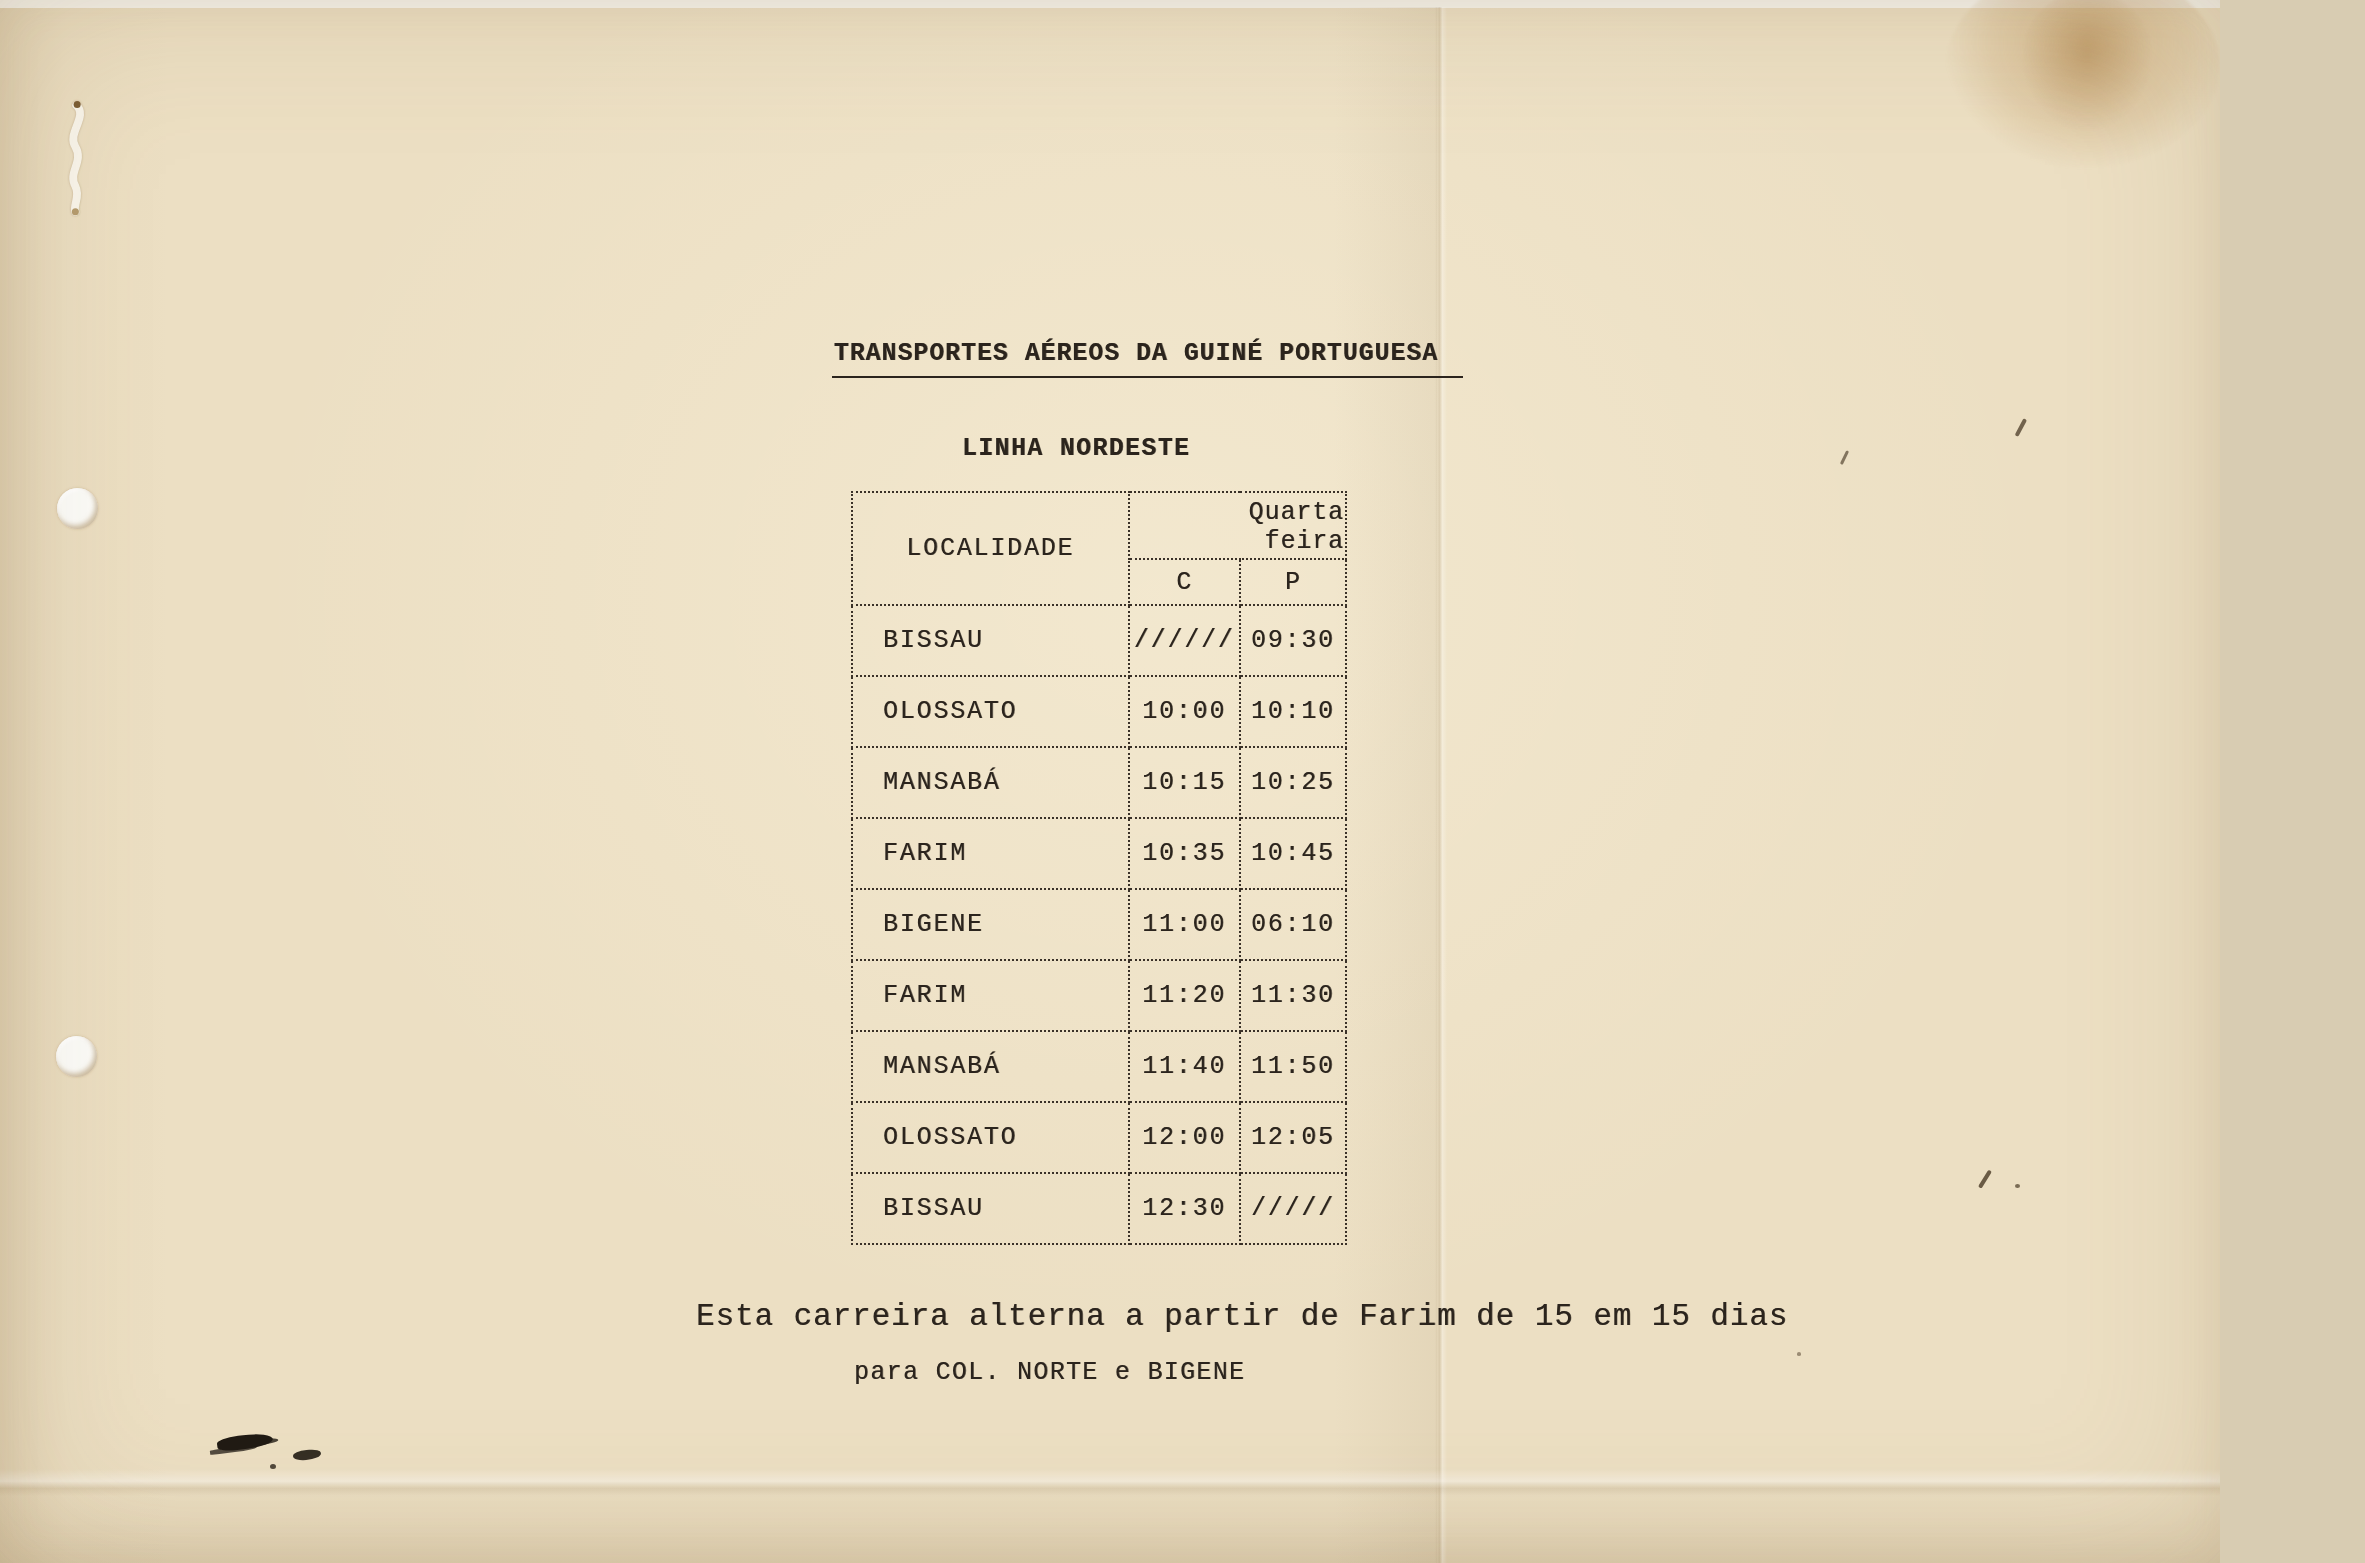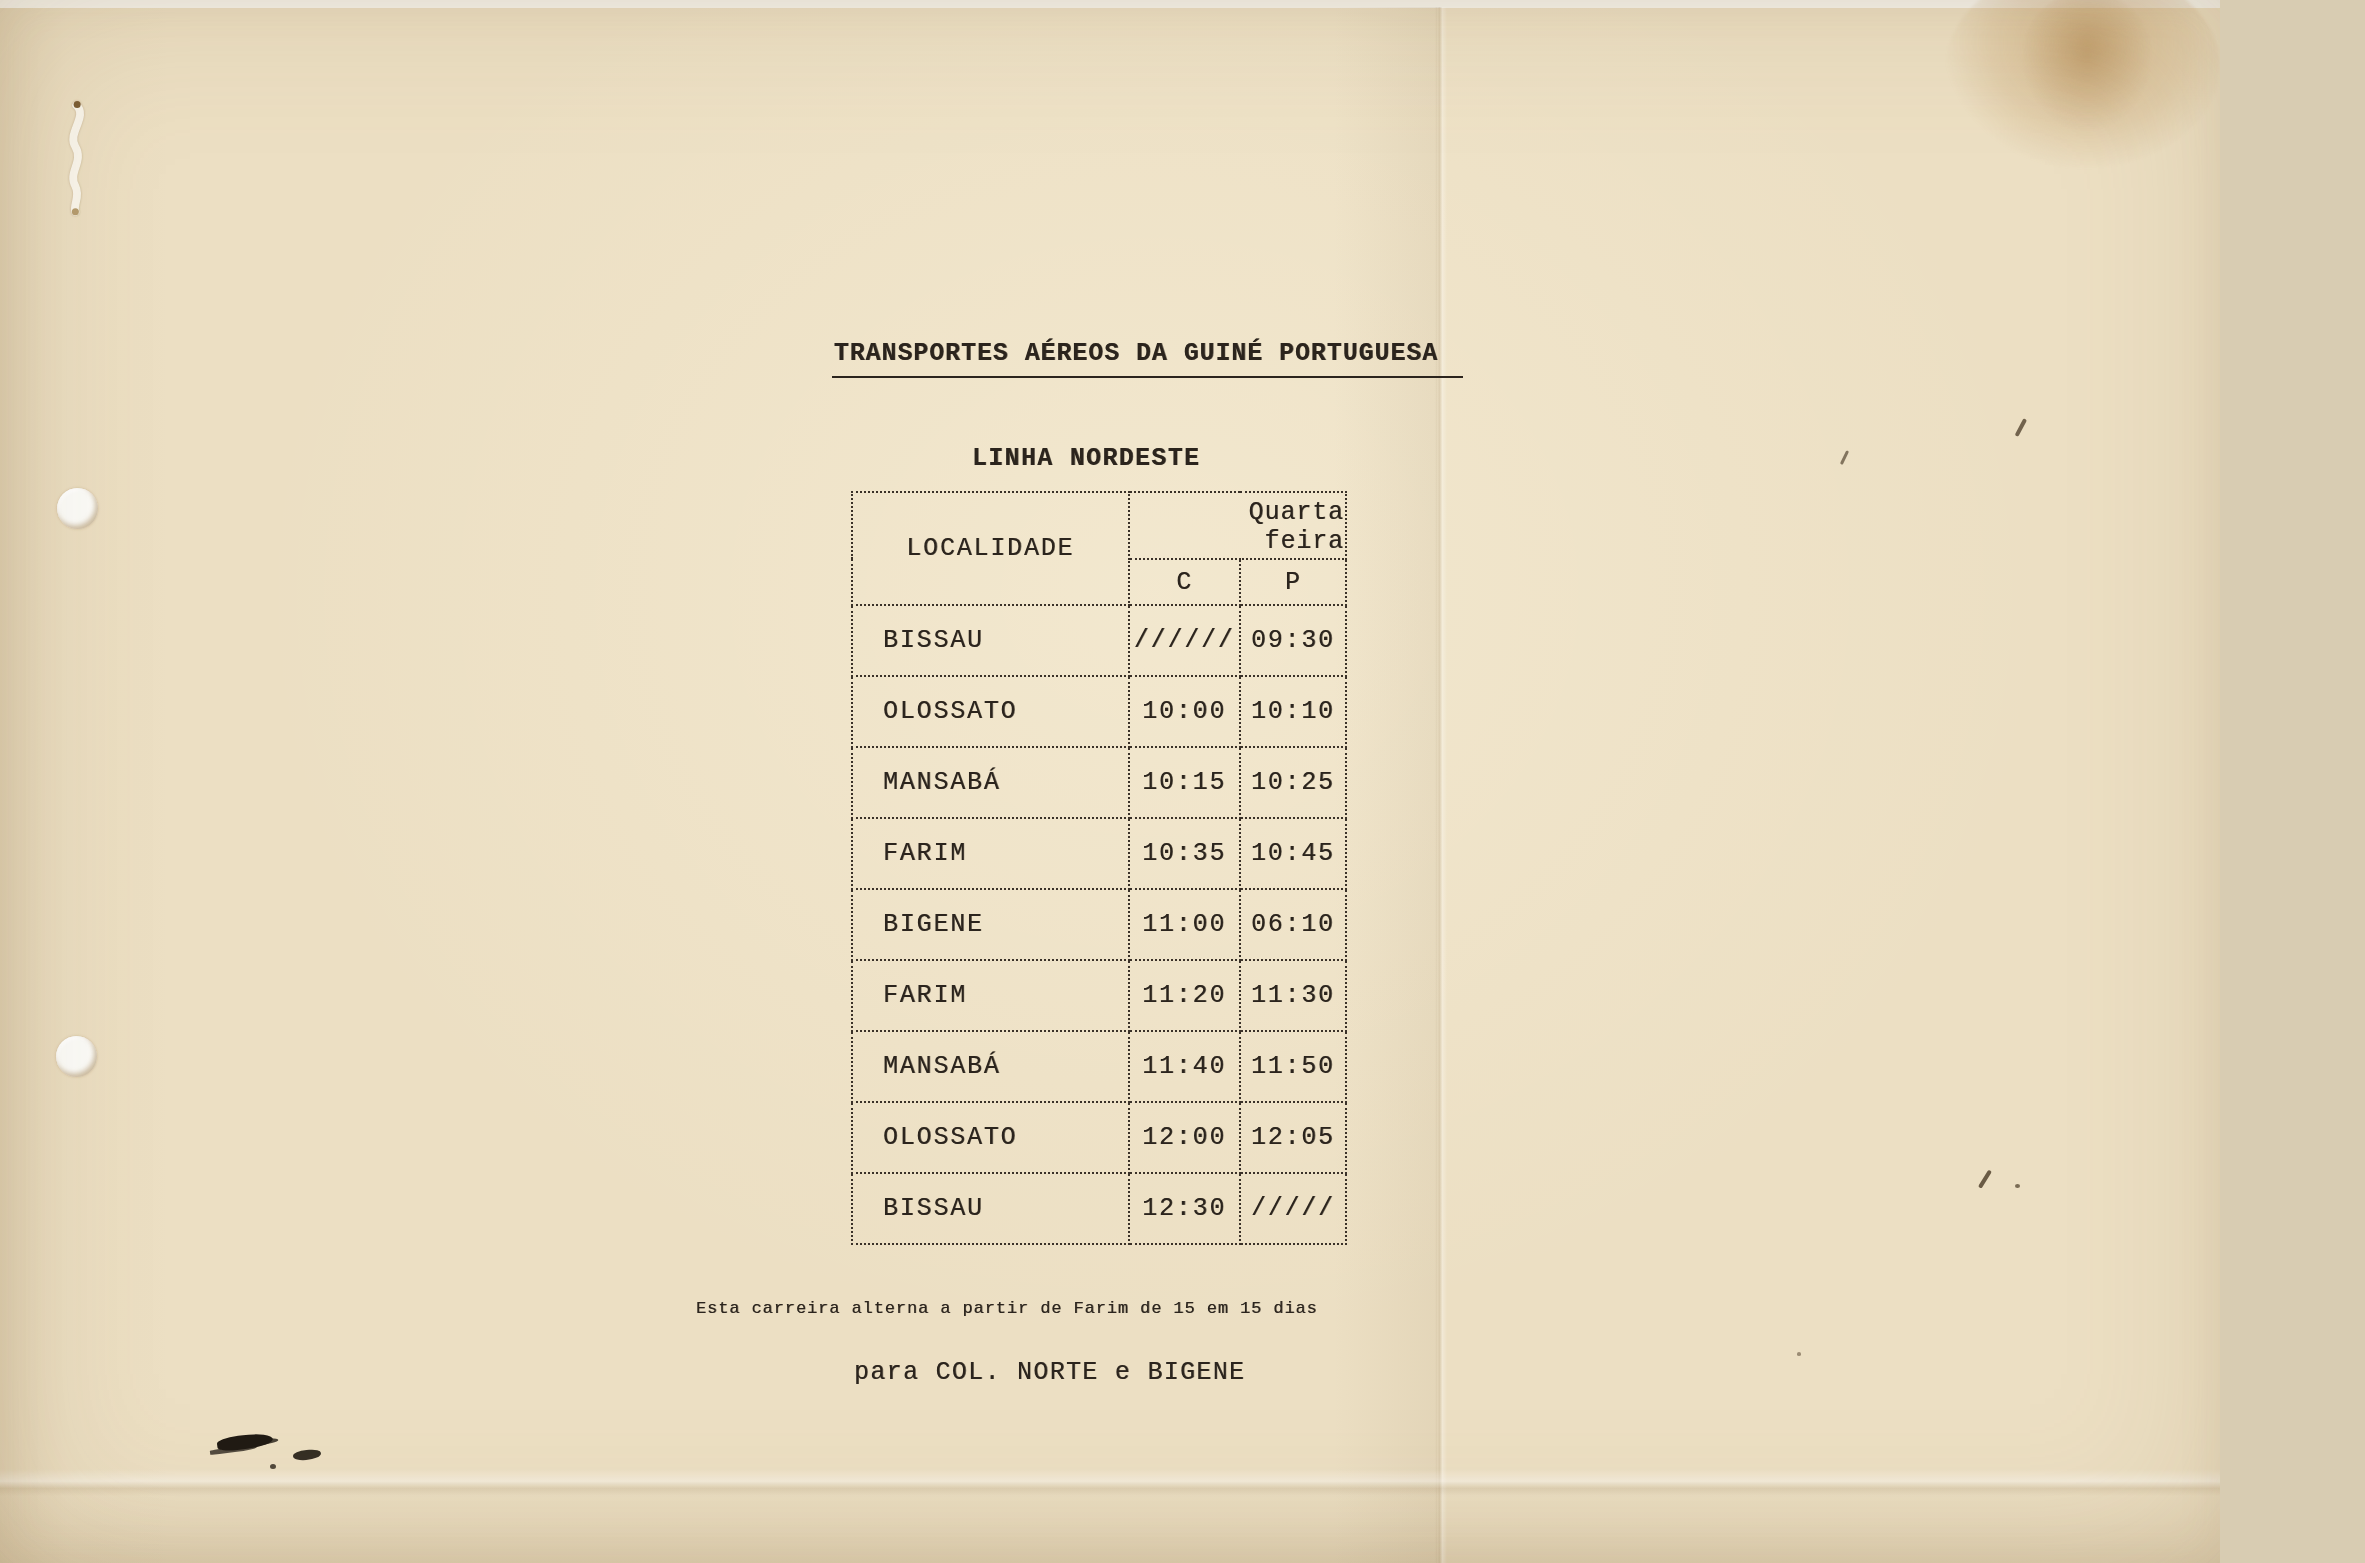--- a/index.html
+++ b/index.html
@@ -48,35 +48,35 @@
   .mark1{ left:1843px; top:450px; width:2.6px; height:15px; transform:rotate(26deg); opacity:.65;}
   .mark2{ left:2019px; top:418px; width:3.5px; height:18.5px; transform:rotate(28deg); opacity:.75;}
   .mark3{ left:1983px; top:1169px; width:3.5px; height:20px; transform:rotate(32deg); opacity:.8;}
   .mark3b{ left:2015px; top:1184px; width:5.3px; height:4.4px; border-radius:50%; opacity:.7;}
   .mark4{ left:1797px; top:1352px; width:4.4px; height:3.5px; border-radius:50%; opacity:.5;}
   .thread{ left:49px; top:97px; }
 
   
   .title{ left:832px; top:339px; margin:0; font-size:25px; font-weight:bold; letter-spacing:0.9px;
     border-bottom:2.6px solid #2b241d; padding:0 25px 8px 1.8px; white-space:nowrap;}
-  .subtitle{ left:962px; top:434px; margin:10px; font-size:25px; font-weight:bold; letter-spacing:1.3px; white-space:nowrap;}
+  .subtitle{ left:962px; top:434px; margin:0; font-size:25px; font-weight:bold; letter-spacing:1.3px; white-space:nowrap;}
 
   table.sched{ left:851px; top:491px; position:absolute; width:496px;
     border-collapse:collapse; table-layout:fixed;
     border:2.6px dotted #3a3128; font-size:25px;}
   table.sched th, table.sched td{ border:2.6px dotted #3a3128; vertical-align:middle; font-weight:normal; }
   col.c-loc{ width:56%; } col.c-c{ width:22.5%; } col.c-p{ width:21.5%; }
   tr.hdr1{ height:67px; } tr.hdr2{ height:46px; } tr.data{ height:71px; }
   th.loc-h{ text-align:center; letter-spacing:1.8px; border-right:3.5px dashed #3a3128; }
   th.day-h{ text-align:right; line-height:1.15; letter-spacing:0.9px; padding-top:5.3px;font-family:Liberation Mono, monospace;}
   th.c-h, th.p-h{ text-align:center; letter-spacing:0.9px; }
   td.loc{ text-align:left; padding-left:30px; letter-spacing:1.8px; border-right:3.5px dashed #3a3128;}
   td.tc, td.tp{ text-align:center; letter-spacing:1.8px; white-space:nowrap;}
 
-  .foot1{ left:696px; top:1299px; margin:0; font-size:17px; letter-spacing:0.9px; white-space:nowrap;}
+  .foot1{ left:696px; top:1299px; margin:0; font-size:31px; letter-spacing:0.9px; white-space:nowrap;}
   .foot2{ left:854px; top:1358px; margin:0; font-size:25px; letter-spacing:1.3px; white-space:nowrap;}
 </style>
 </head>
 <body>
 
 <div class="page">
 
   <div class="abs top-strip"></div>
   <div class="abs v-band"></div>
   <div class="abs v-crease"></div>

